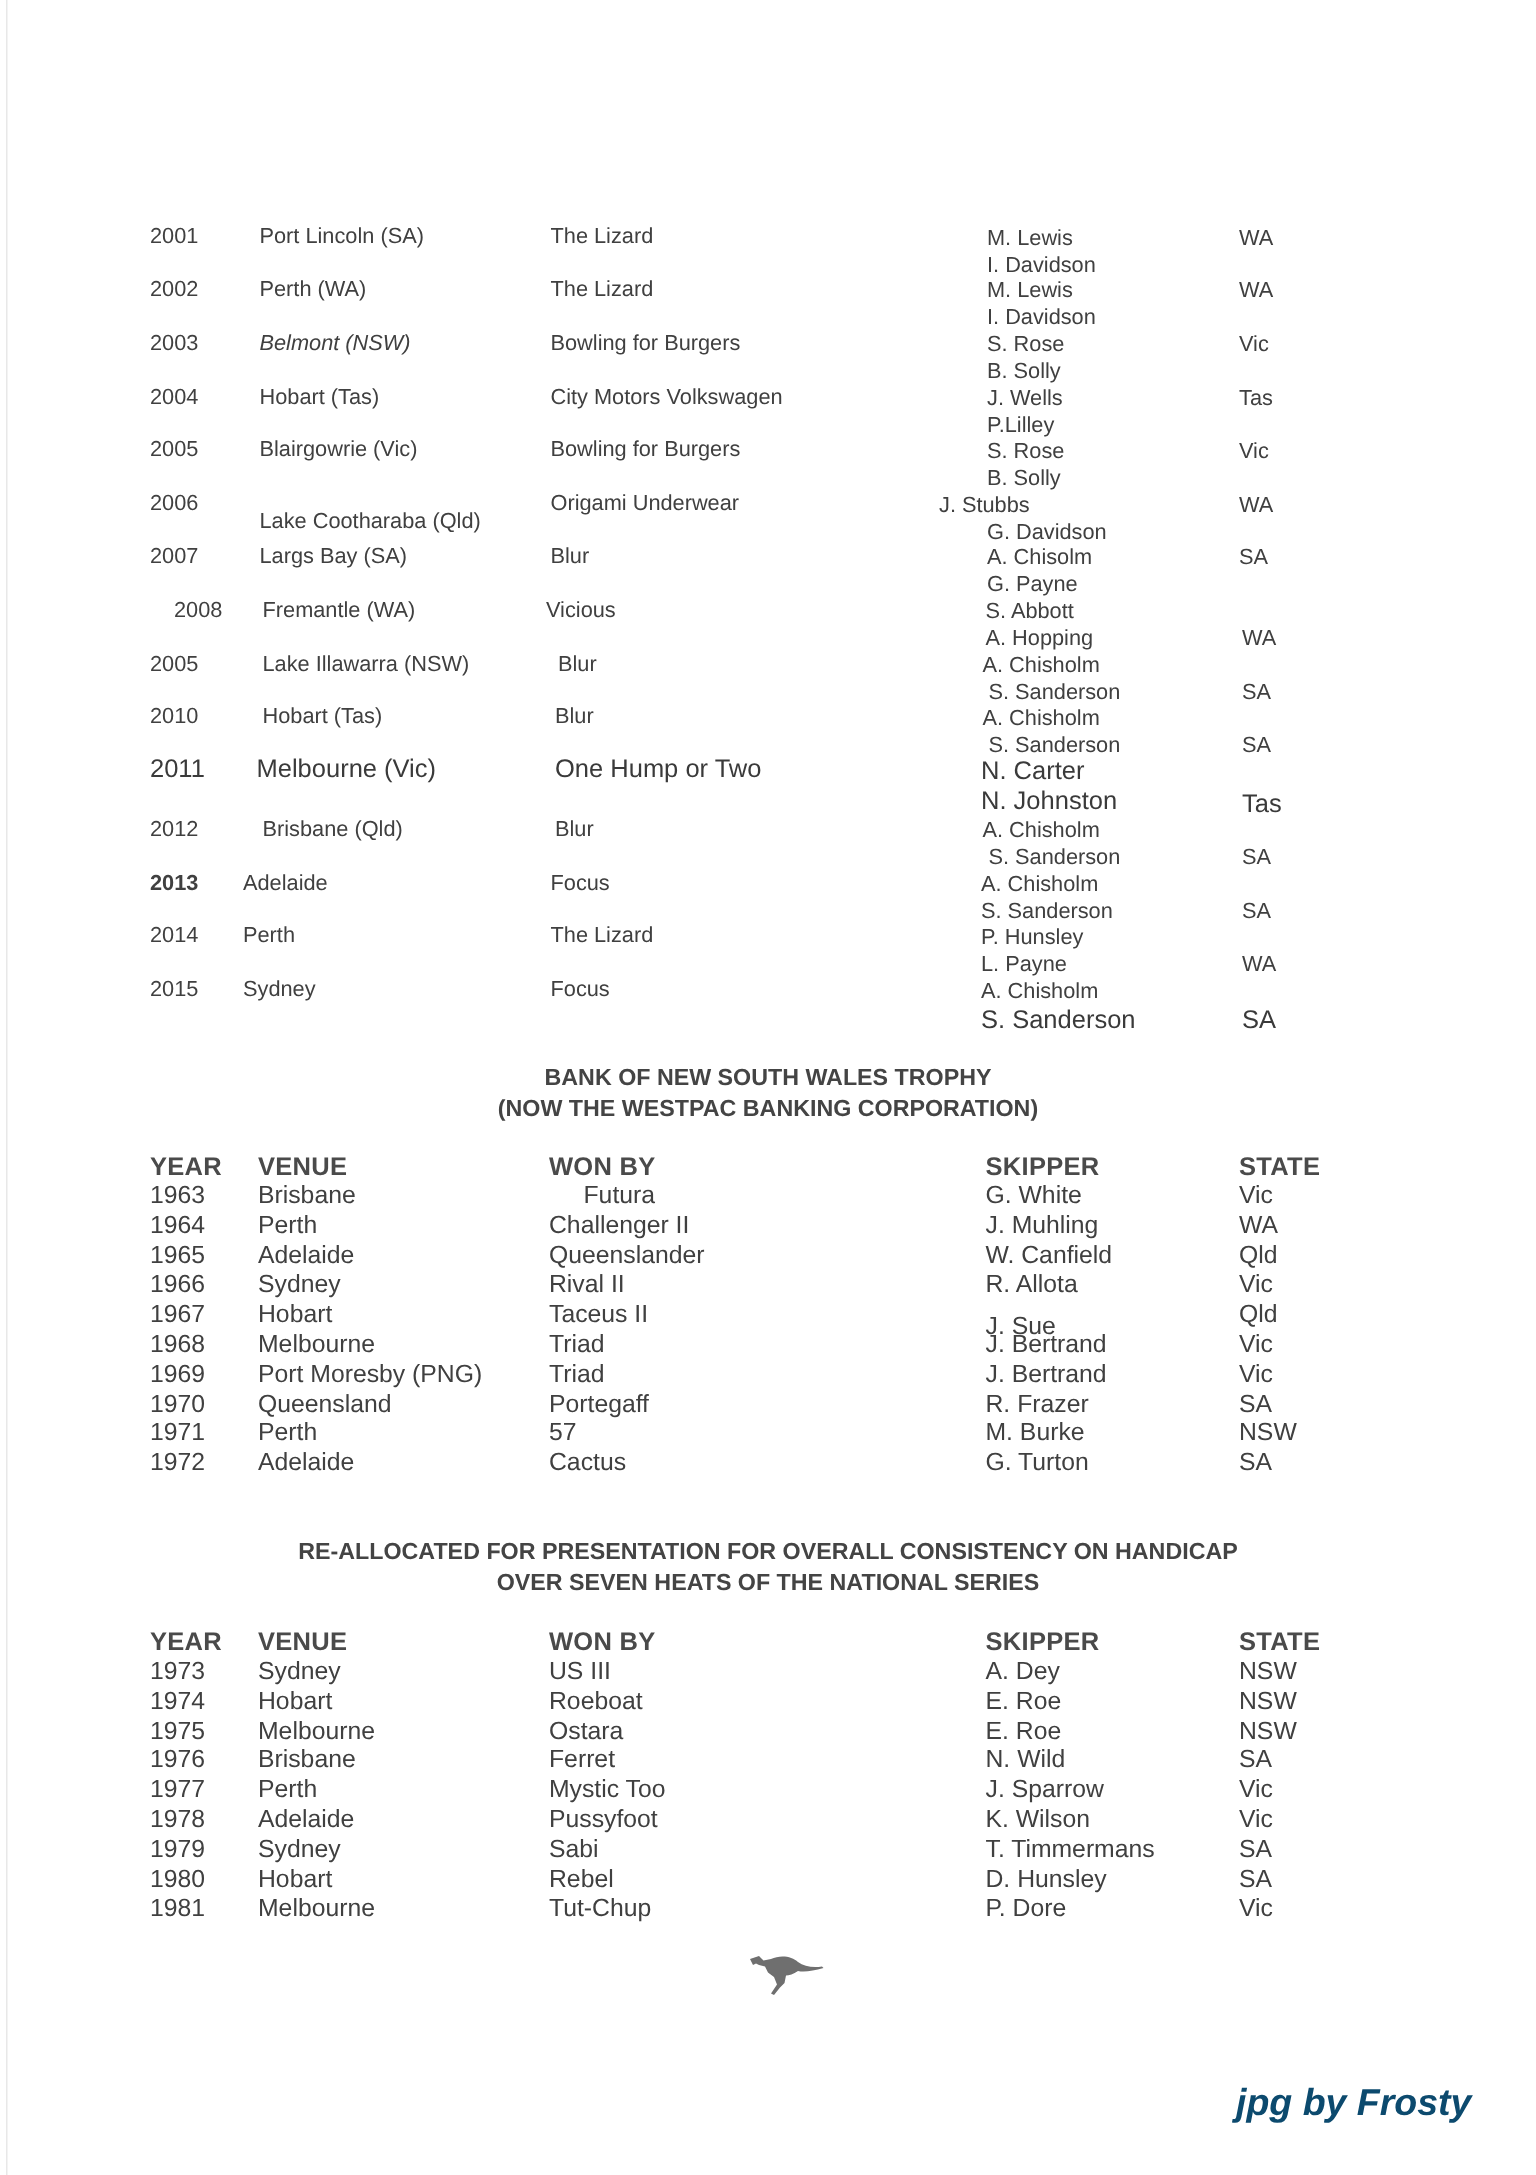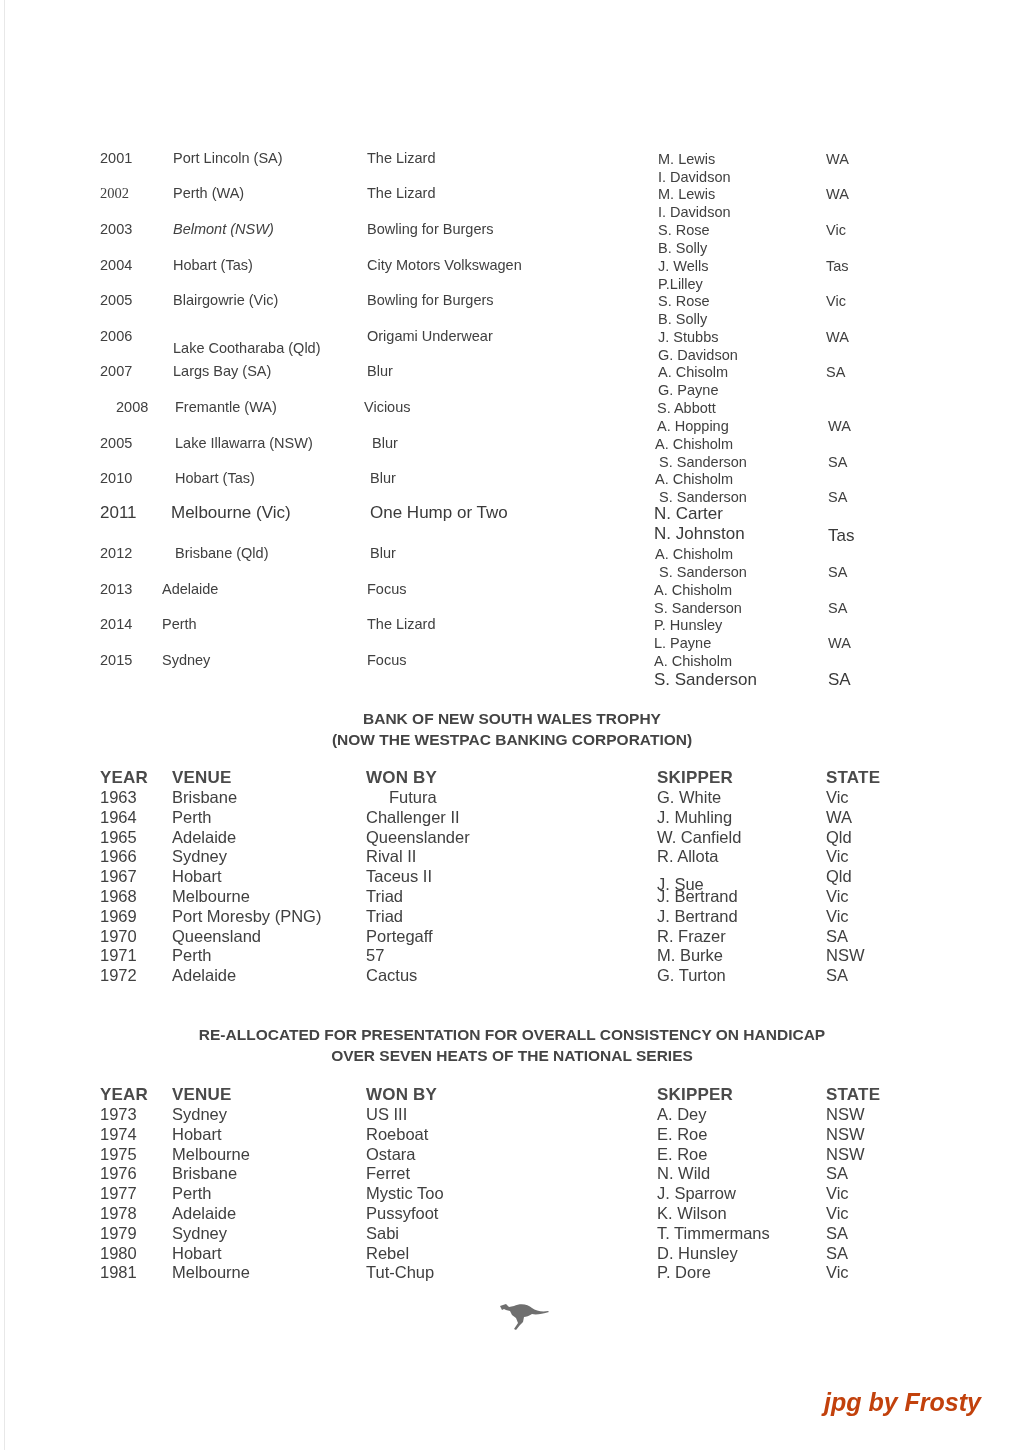--- a/index.html
+++ b/index.html
@@ -6,36 +6,36 @@
   body {
     width: 1024px; height: 1450px; position: relative; overflow: hidden;
     font-family: "Liberation Sans", sans-serif; color: #3a3a3a;
   }
   .abs { position: absolute; white-space: nowrap; }
   .t1 { font-size: 14.5px; color: #404040; }
   .t1big { font-size: 17px; color: #3a3a3a; }
   .t2 { font-size: 16.5px; color: #404040; }
   .hdr { font-size: 17px; font-weight: bold; color: #4a4a4a; letter-spacing: 0.2px; }
   .title { font-size: 15.5px; font-weight: bold; color: #444; text-align: center; width: 1024px; left: 0; }
-  .watermark { font-size: 25px; font-style: italic; font-weight: bold; color: #c2410c; }
+  .watermark { font-size: 25px; font-style: italic; font-weight: bold; color: #0c4a6e; }
   .edge { position: absolute; left: 4px; width: 1px; background: #e8e8e8; }
 </style>
 </head>
 <body>
 
 <div class="edge" style="top:0;height:1450px;"></div>
 
 <div id="sec1">
     <div class="abs t1" style="left: 100px; top: 150px;">2001</div>
     <div class="abs t1" style="left: 173px; top: 150px;">Port Lincoln (SA)</div>
     <div class="abs t1" style="left: 367px; top: 150px;">The Lizard</div>
     <div class="abs t1" style="left: 658px; top: 151px;">M. Lewis</div>
     <div class="abs t1" style="left: 658px; top: 169px;">I. Davidson</div>
     <div class="abs t1" style="left: 826px; top: 151px;">WA</div>
-    <div class="abs t1" style="left: 100px; top: 185px; font-family: Liberation Serif, serif;">2002</div>
+    <div class="abs t1" style="left: 100px; top: 185px;">2002</div>
     <div class="abs t1" style="left: 173px; top: 185px;">Perth (WA)</div>
     <div class="abs t1" style="left: 367px; top: 185px;">The Lizard</div>
     <div class="abs t1" style="left: 658px; top: 186px;">M. Lewis</div>
     <div class="abs t1" style="left: 658px; top: 204px;">I. Davidson</div>
     <div class="abs t1" style="left: 826px; top: 186px;">WA</div>
     <div class="abs t1" style="left: 100px; top: 221px;">2003</div>
     <div class="abs t1" style="left: 173px; top: 221px; font-style: italic;">Belmont (NSW)</div>
     <div class="abs t1" style="left: 367px; top: 221px;">Bowling for Burgers</div>
     <div class="abs t1" style="left: 658px; top: 222px;">S. Rose</div>
     <div class="abs t1" style="left: 658px; top: 240px;">B. Solly</div>
@@ -48,21 +48,21 @@
     <div class="abs t1" style="left: 826px; top: 258px;">Tas</div>
     <div class="abs t1" style="left: 100px; top: 292px;">2005</div>
     <div class="abs t1" style="left: 173px; top: 292px;">Blairgowrie (Vic)</div>
     <div class="abs t1" style="left: 367px; top: 292px;">Bowling for Burgers</div>
     <div class="abs t1" style="left: 658px; top: 293px;">S. Rose</div>
     <div class="abs t1" style="left: 658px; top: 311px;">B. Solly</div>
     <div class="abs t1" style="left: 826px; top: 293px;">Vic</div>
     <div class="abs t1" style="left: 100px; top: 328px;">2006</div>
     <div class="abs t1" style="left: 173px; top: 340px;">Lake Cootharaba (Qld)</div>
     <div class="abs t1" style="left: 367px; top: 328px;">Origami Underwear</div>
-    <div class="abs t1" style="left: 658px; top: 329px; text-align: center;">J. Stubbs</div>
+    <div class="abs t1" style="left: 626px; top: 329px; text-align: center;">J. Stubbs</div>
     <div class="abs t1" style="left: 658px; top: 347px;">G. Davidson</div>
     <div class="abs t1" style="left: 826px; top: 329px;">WA</div>
     <div class="abs t1" style="left: 100px; top: 363px;">2007</div>
     <div class="abs t1" style="left: 173px; top: 363px;">Largs Bay (SA)</div>
     <div class="abs t1" style="left: 367px; top: 363px;">Blur</div>
     <div class="abs t1" style="left: 658px; top: 364px;">A. Chisolm</div>
     <div class="abs t1" style="left: 658px; top: 382px;">G. Payne</div>
     <div class="abs t1" style="left: 826px; top: 364px;">SA</div>
     <div class="abs t1" style="left: 100px; top: 399px; margin-left: 16px;">2008</div>
     <div class="abs t1" style="left: 175px; top: 399px;">Fremantle (WA)</div>
@@ -87,21 +87,21 @@
     <div class="abs t1big" style="left: 370px; top: 503px;">One Hump or Two</div>
     <div class="abs t1big" style="left: 654px; top: 504px;">N. Carter</div>
     <div class="abs t1big" style="left: 654px; top: 524px;">N. Johnston</div>
     <div class="abs t1big" style="left: 828px; top: 526px;">Tas</div>
     <div class="abs t1" style="left: 100px; top: 545px;">2012</div>
     <div class="abs t1" style="left: 175px; top: 545px;">Brisbane (Qld)</div>
     <div class="abs t1" style="left: 370px; top: 545px;">Blur</div>
     <div class="abs t1" style="left: 655px; top: 546px;">A. Chisholm</div>
     <div class="abs t1" style="left: 659px; top: 564px;">S. Sanderson</div>
     <div class="abs t1" style="left: 828px; top: 564px;">SA</div>
-    <div class="abs t1" style="left: 100px; top: 581px;">2013</div>
+    <div class="abs t1" style="left: 100px; top: 581px; font-weight: bold;">2013</div>
     <div class="abs t1" style="left: 162px; top: 581px;">Adelaide</div>
     <div class="abs t1" style="left: 367px; top: 581px;">Focus</div>
     <div class="abs t1" style="left: 654px; top: 582px;">A. Chisholm</div>
     <div class="abs t1" style="left: 654px; top: 600px;">S. Sanderson</div>
     <div class="abs t1" style="left: 828px; top: 600px;">SA</div>
     <div class="abs t1" style="left: 100px; top: 616px;">2014</div>
     <div class="abs t1" style="left: 162px; top: 616px;">Perth</div>
     <div class="abs t1" style="left: 367px; top: 616px;">The Lizard</div>
     <div class="abs t1" style="left: 654px; top: 617px;">P. Hunsley</div>
     <div class="abs t1" style="left: 654px; top: 635px;">L. Payne</div>

